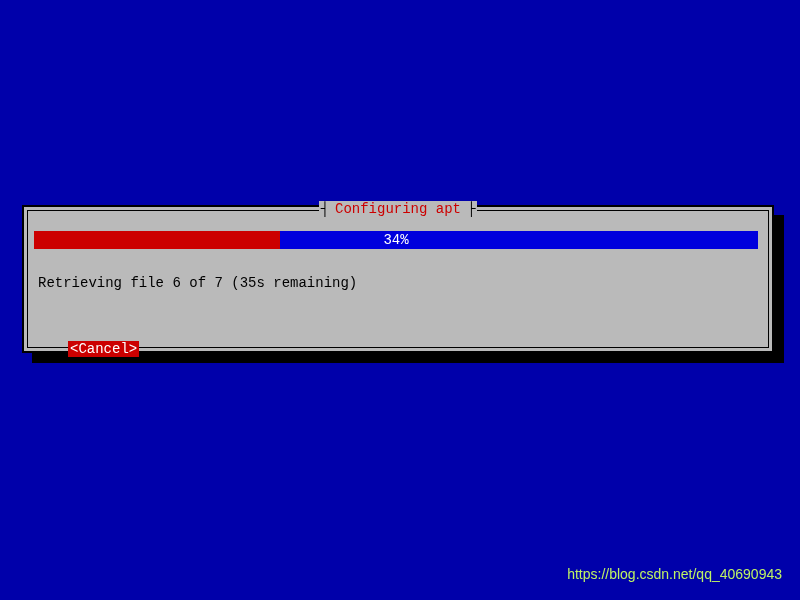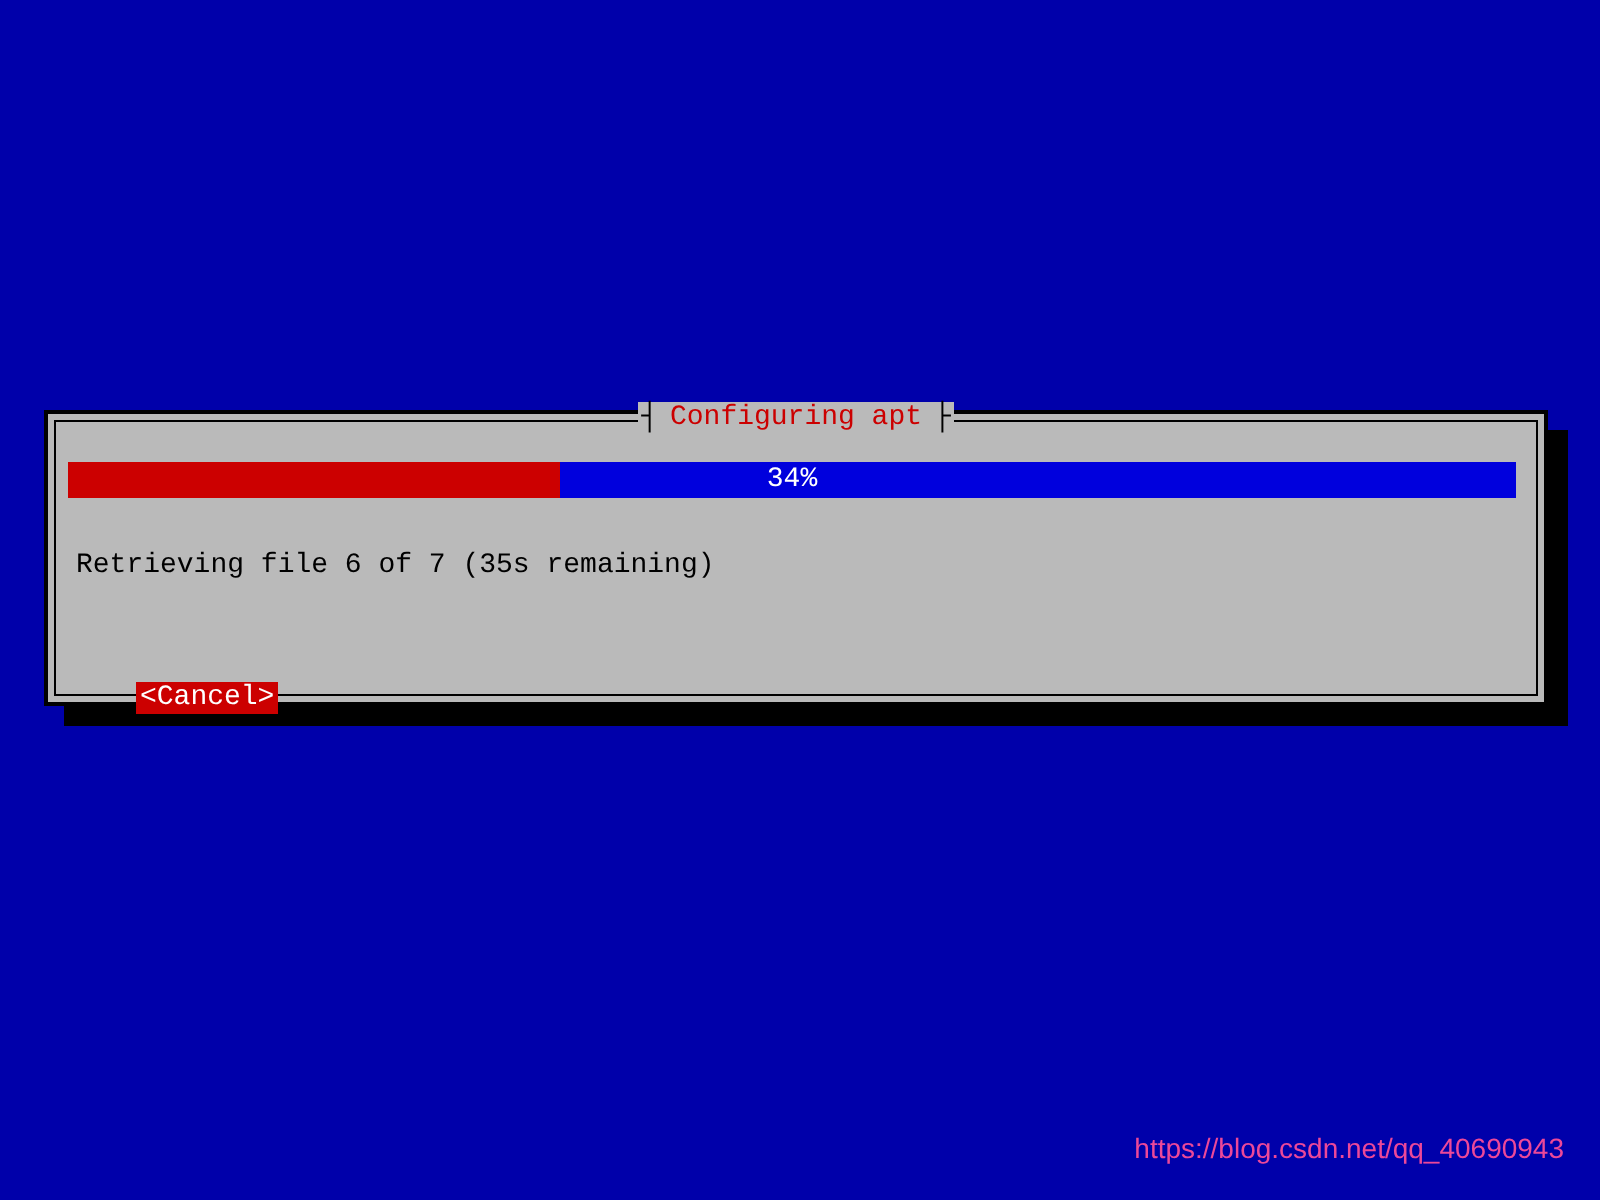--- a/index.html
+++ b/index.html
@@ -90,21 +90,21 @@
       left: 40px;
       background-color: #cc0000;
       color: #ffffff;
       padding: 0 2px;
       margin-top: 40px;
     }
     .watermark {
       position: absolute;
       bottom: 18px;
       right: 18px;
-      color: #ec4899;
+      color: #bef264;
       font-family: Arial, sans-serif;
       font-size: 14px;
     }
   </style>
 </head>
 <body>
 
 <div class="dialog-shadow"></div>
 
 <div class="dialog">

